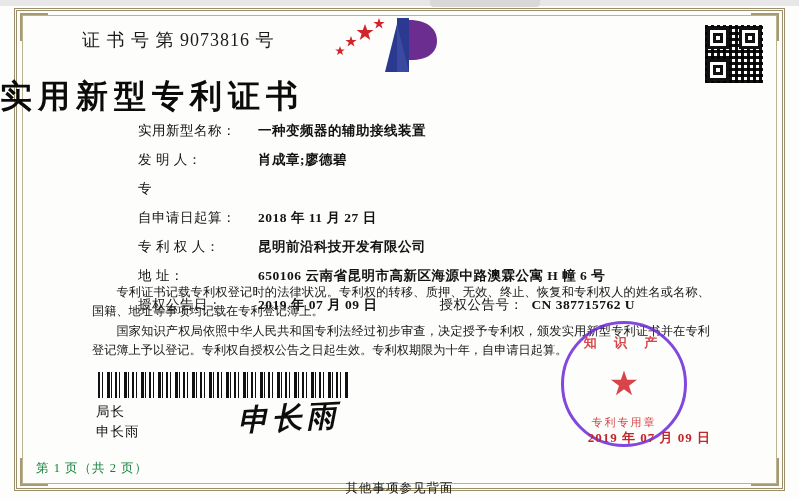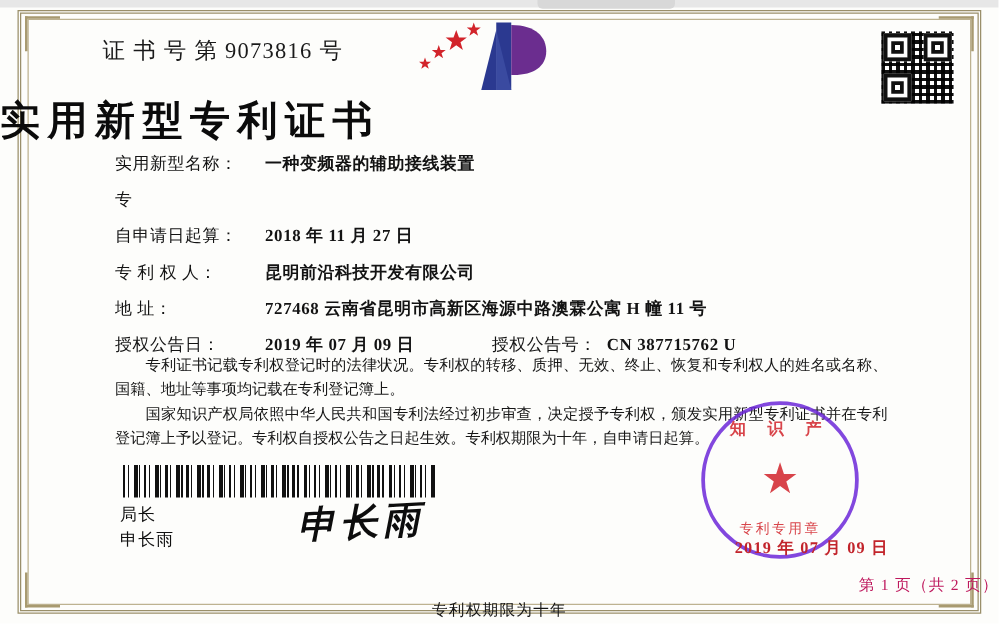--- a/index.html
+++ b/index.html
@@ -126,20 +126,21 @@
     display: flex;
     align-items: baseline;
     margin-bottom: 11px;
     font-size: 13.5px;
     color: #131313;
   }
   .row .lbl {
     width: 120px;
     flex: none;
     letter-spacing: 0.5px;
+    margin-left: 46px;
   }
   .row .val {
     font-weight: bold;
     letter-spacing: 0.5px;
   }
   .row .val2 {
     margin-left: 62px;
     letter-spacing: 0.5px;
   }
 
@@ -229,24 +230,25 @@
     font-size: 13px;
     color: #c2242b;
     letter-spacing: 1px;
     font-weight: bold;
   }
 
   
   .page-no {
     position: absolute;
     left: 0; right: 0; bottom: 22px;
-    text-align: right;
+    text-align: left;
     font-size: 12.5px;
-    color: #be185d;
-    letter-spacing: 1px;
+    color: #15803d;
+    letter-spacing: 1px;
+    padding-left: 36px;
   }
   .footnote {
     position: absolute;
     left: 0; right: 0; bottom: 2px;
     text-align: center;
     font-size: 12.5px;
     color: #141414;
     letter-spacing: 1px;
   }
 </style>
@@ -287,34 +289,38 @@
   </div>
 
   <div class="main-title">实用新型专利证书</div>
 
   <div class="fields">
     <div class="row">
       <span class="lbl">实用新型名称：</span>
       <span class="val">一种变频器的辅助接线装置</span>
     </div>
     <div class="row">
+      <span class="lbl">发    明    人：</span>
+      <span class="val">肖成章;廖德碧</span>
+    </div>
+    <div class="row">
       <span class="lbl">专</span>
       <span class="val"></span>
     </div>
     <div class="row">
       <span class="lbl">自申请日起算：</span>
       <span class="val">2018 年 11 月 27 日</span>
     </div>
     <div class="row">
       <span class="lbl">专 利 权 人：</span>
       <span class="val">昆明前沿科技开发有限公司</span>
     </div>
     <div class="row">
       <span class="lbl">地        址：</span>
-      <span class="val">727468  云南省昆明市高新区海源中路澳霖公寓 H 幢 11 号</span>
+      <span class="val">650106  云南省昆明市高新区海源中路澳霖公寓 H 幢 6 号</span>
     </div>
     <div class="row">
       <span class="lbl">授权公告日：</span>
       <span class="val">2019 年 07 月 09 日</span>
       <span class="val2">授权公告号：</span>
       <span class="val" style="margin-left:8px">CN 387715762 U</span>
     </div>
   </div>
 
   <div class="body-text">
@@ -331,15 +337,15 @@
   <div class="sig-hand">申长雨</div>
 
   <div class="seal">
     <div class="seal-arc">知 识 产</div>
     <div class="star">★</div>
     <div class="seal-bottom">专利专用章</div>
   </div>
   <div class="seal-date">2019 年 07 月 09 日</div>
 
   <div class="page-no">第 1 页（共 2 页）</div>
-  <div class="footnote">专利权期限为十年</div>
+  <div class="footnote">其他事项参见背面</div>
 
 </div>
 
 </body></html>

